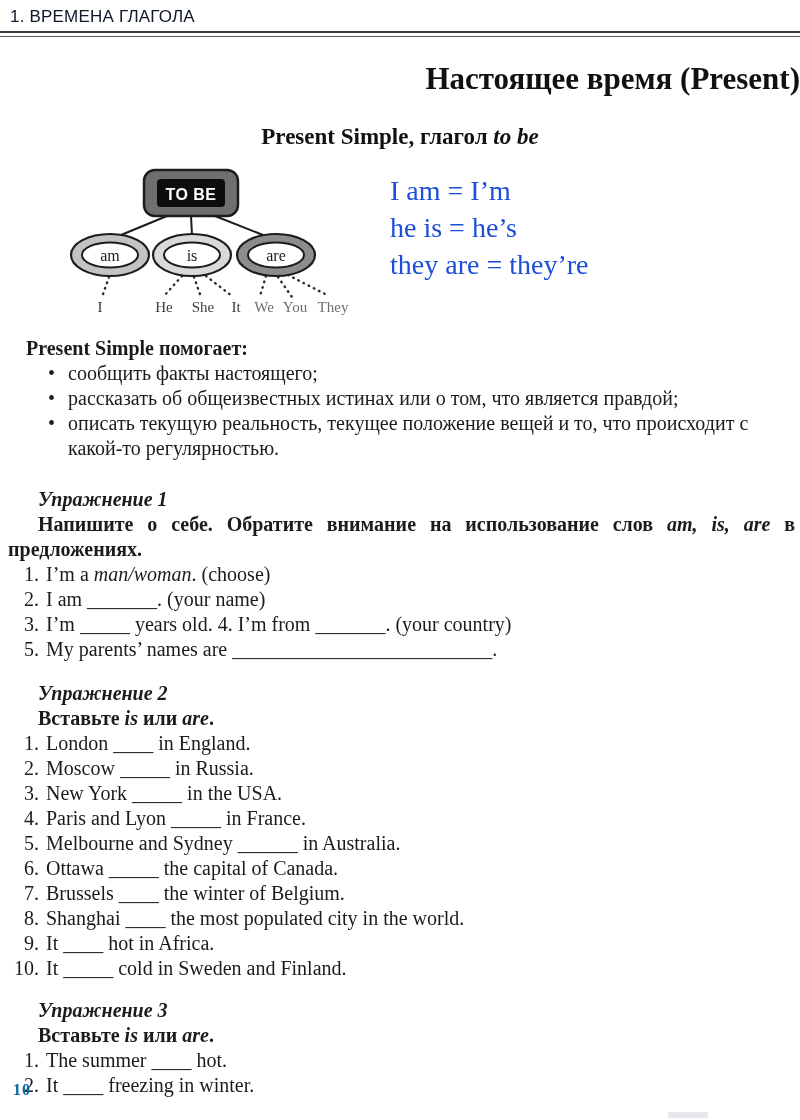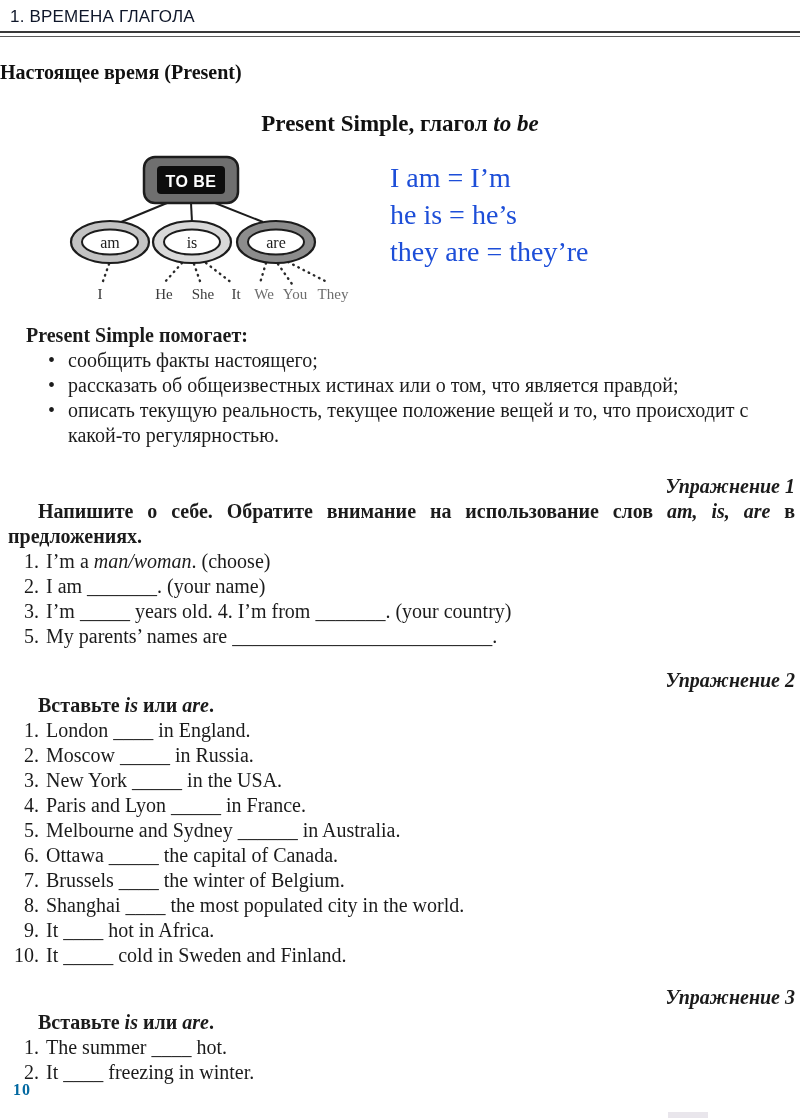--- a/index.html
+++ b/index.html
@@ -7,37 +7,37 @@
        font-family:"Liberation Serif", serif;color:#1b1b1b;}
   .it{font-style:italic;}
   .bd{font-weight:bold;}
 
   
   .chapter{font-family:"Liberation Sans", sans-serif;font-size:17px;color:#0f172a;
            padding:7px 10px 4px 10px;letter-spacing:0.2px;}
   .rule{height:3px;border-top:2.5px solid #3a3a3a;border-bottom:1.5px solid #5a5a5a;width:800px;}
 
   
-  h1.title{font-size:20px;font-weight:bold;text-align:left;margin:24px 0 0 0;color:#111;}
+  h1.title{font-size:31px;font-weight:bold;text-align:right;margin:24px 0 0 0;color:#111;}
   h2.subtitle{font-size:23px;font-weight:bold;text-align:center;margin:27px 0 0 0;color:#111;}
 
   
   .figure-row{display:flex;align-items:flex-start;margin:16px 0 0 64px;}
   .contractions{margin-left:14px;padding-top:6px;font-size:28px;line-height:37px;color:#1d4ed8;}
 
   
   .intro{margin:18px 8px 0 8px;font-size:20px;line-height:25px;}
   .intro-heading{font-weight:bold;margin-left:18px;}
   .bullet-row{display:flex;margin-left:40px;}
   .blt{width:20px;flex:0 0 20px;}
   .bullet-text{flex:1;padding-right:0px;}
 
   
   .exercise{margin:0 5px 0 8px;font-size:20px;line-height:25px;}
-  .ex-title{font-weight:bold;font-style:italic;margin-left:30px;text-align:right;}
+  .ex-title{font-weight:bold;font-style:italic;margin-left:30px;}
   .ex-instr{text-align:justify;text-indent:30px;}
   .item{display:flex;}
   .item .num{width:38px;flex:0 0 38px;text-align:right;padding-right:7px;box-sizing:border-box;}
   .item .txt{flex:1;}
   .mt26{margin-top:26px;} .mt18{margin-top:19px;} .mt17{margin-top:17px;}
 
   
   .page-num{position:absolute;left:13px;top:1081px;font-size:16px;font-weight:bold;
             letter-spacing:1px;color:#0369a1;}
   .scan-artifact{position:absolute;left:668px;top:1112px;width:40px;height:6px;background:#e9e6ec;}

